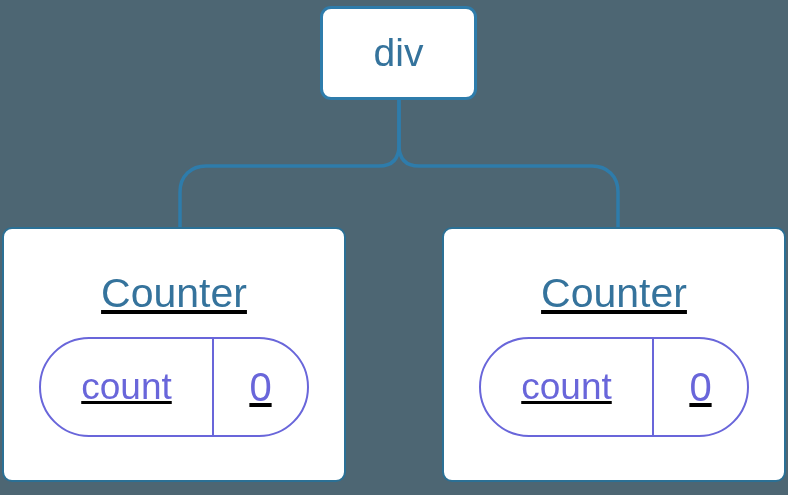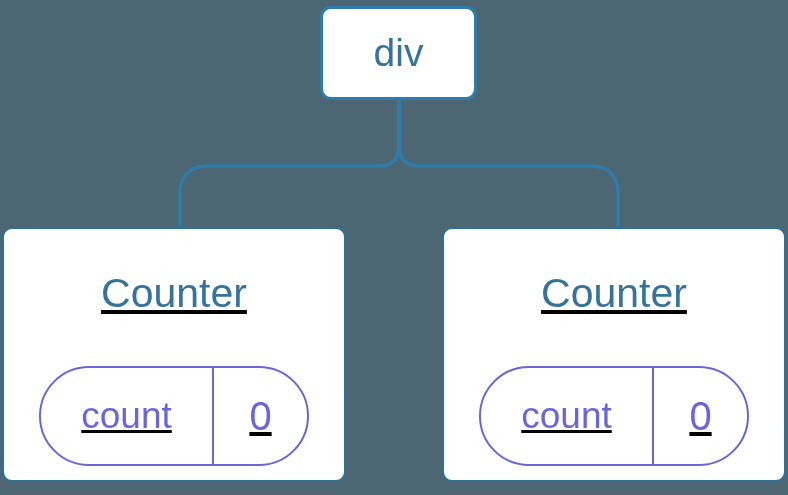--- a/index.html
+++ b/index.html
@@ -47,21 +47,21 @@
   .component-node.left{left:2px;}
   .component-node.right{left:442px;}
   .component-title{
     margin-top:44px;
     font-size:41px;
     font-weight:500;
     color:var(--ink);
     line-height:1;
   }
   .state-pill{
-    margin-top:52px;
+    margin-top:23px;
     width:270px;height:100px;
     box-sizing:border-box;
     border:2px solid var(--accent);
     border-radius:50px;
     display:flex;
     overflow:hidden;
     background:var(--card);
   }
   .state-key{
     flex:1;

